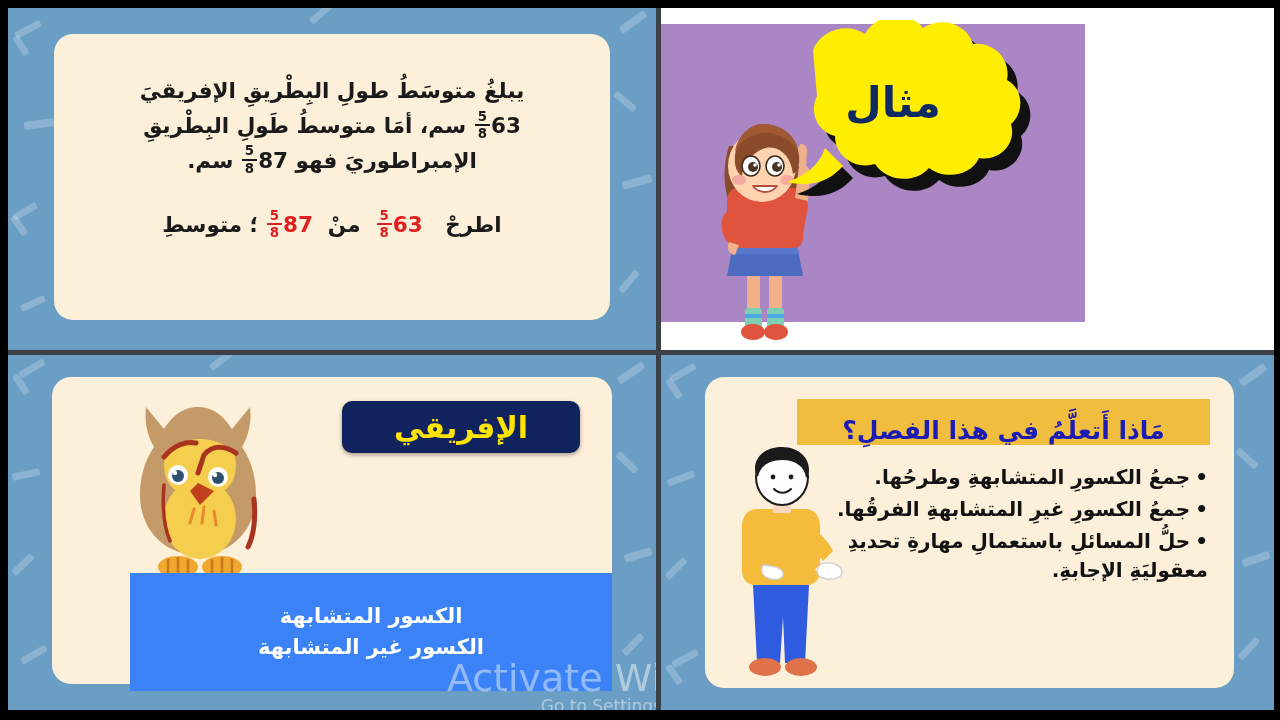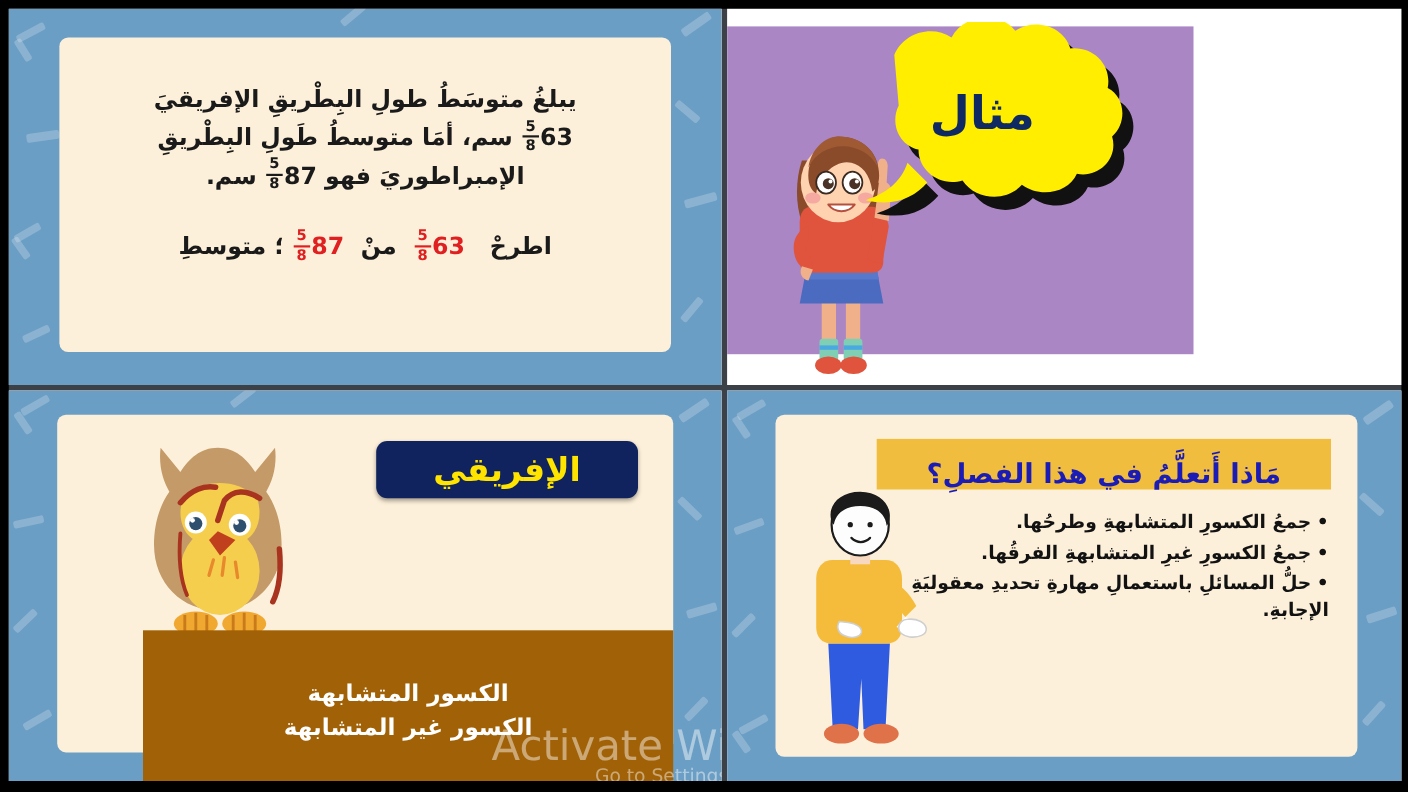--- a/index.html
+++ b/index.html
@@ -41,21 +41,21 @@
     position:absolute;left:60px;top:12px;width:344px;height:218px;
   }
   .bubble .txt{
     position:absolute;left:0;right:0;top:58px;text-align:center;
     font-size:42px;font-weight:bold;color:#0f2a63;
     font-family:"DejaVu Sans","Liberation Sans",sans-serif;
     letter-spacing:1px;
   }
   
   .card{
-    position:absolute;background:#fdf0da;border-radius:8px;
+    position:absolute;background:#fdf0da;border-radius:19px;
   }
   
   .s2 .card{left:46px;top:26px;right:46px;bottom:30px;}
   .mathwrap{
     position:absolute;left:26px;right:26px;top:40px;
     color:#1a1a1a;direction:rtl;text-align:center;
   }
   .mline{
     font-size:21.5px;font-weight:bold;line-height:1.62;
     font-family:"DejaVu Sans","Liberation Sans",sans-serif;
@@ -74,41 +74,41 @@
   .s3 .card{left:44px;top:22px;right:40px;bottom:22px;}
   .banner{
     position:absolute;right:24px;left:92px;top:22px;height:46px;
     background:#f0bd3e;display:flex;align-items:flex-end;justify-content:center;
     color:#1b1bb5;font-weight:bold;font-size:25px;
     font-family:"DejaVu Sans","Liberation Sans",sans-serif;
   }
   .bullets{
     position:absolute;right:26px;left:120px;top:86px;
     direction:rtl;text-align:right;color:#121212;
-    font-size:17px;font-weight:bold;line-height:1.45;
+    font-size:20px;font-weight:bold;line-height:1.45;
     font-family:"DejaVu Sans","Liberation Sans",sans-serif;
   }
   .bullets li{list-style:none;margin:0 0 3px 0;}
   .bullets li .b{margin-left:5px;}
   .bullets ul{margin:0;padding:0;}
   .boy{position:absolute;left:18px;top:58px;width:120px;height:250px;}
   
   .s4 .card{left:44px;top:22px;right:44px;bottom:26px;}
   .voc-badge{
     position:absolute;right:32px;top:24px;width:238px;height:52px;
     background:#10235e;border-radius:10px;
     display:flex;align-items:center;justify-content:center;
     color:#ffe400;font-weight:bold;font-size:30px;
     box-shadow:0 2px 4px rgba(0,0,0,.35);
     font-family:"DejaVu Sans","Liberation Sans",sans-serif;
   }
   .owl{position:absolute;left:56px;top:14px;width:180px;height:200px;}
   .redbox{
-    position:absolute;left:78px;right:0;top:196px;height:146px;
-    background:#a16207;
+    position:absolute;left:78px;right:0;top:196px;height:118px;
+    background:#3b82f6;
     display:flex;flex-direction:column;align-items:center;justify-content:center;
     color:#fff;font-weight:bold;font-size:21px;line-height:1.5;direction:rtl;
     font-family:"DejaVu Sans","Liberation Sans",sans-serif;
   }
   .watermark{
     position:absolute;right:-6px;bottom:-6px;
     color:rgba(255,255,255,.45);font-size:38px;
     font-family:"DejaVu Sans","Liberation Sans",sans-serif;
     white-space:nowrap;pointer-events:none;
   }

